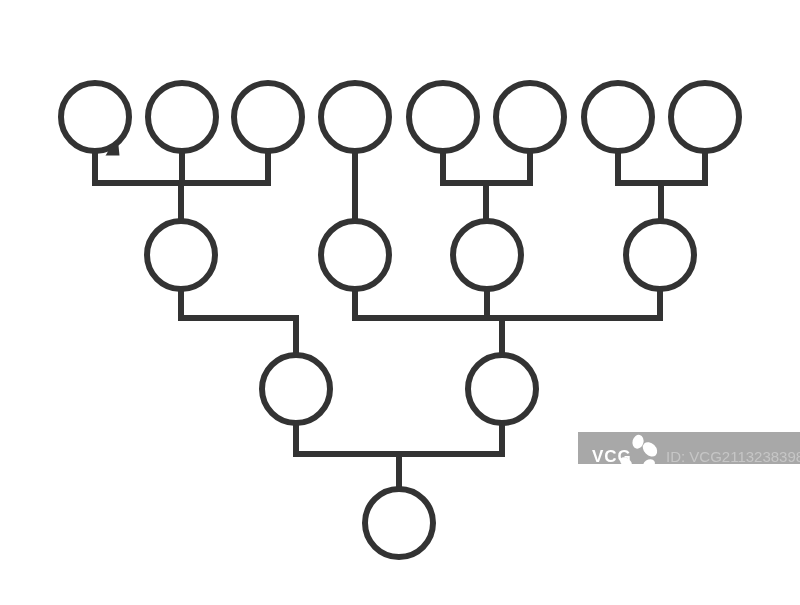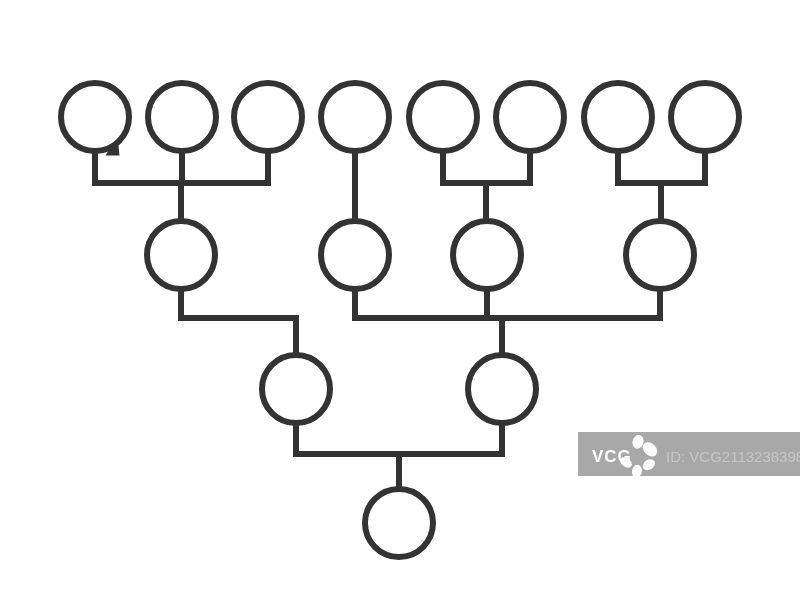--- a/index.html
+++ b/index.html
@@ -212,21 +212,21 @@
       </g>
       <g>
         <circle cx="399" cy="523" r="34" fill="#ffffff" stroke="#333333" stroke-width="6"></circle>
         <g clip-path="url(#clip15)" fill="#333333" transform="translate(364,488) scale(0.7)">
           <path d="M50 19c10 0 16.5 8.5 16.5 21S60 62.5 50 62.5 33.5 52.5 33.5 40 40 19 50 19z"></path>
           <path d="M42 56v9c-13.5 3-23.5 11.5-26.5 27L14 105h72l-1.5-13c-3-15.5-13-24-26.5-27v-9c-4.5 3.5-11.5 3.5-16 0z"></path>
         </g>
       </g>
     </svg>
 
-  <div id="wm" class="watermark" style="left: 578px; top: 432px; width: 222px; height: 44px; background: rgb(168, 168, 168);">
+  <div id="wm" class="watermark" style="left: 578px; top: 432px; width: 222px; height: 32px; background: rgb(168, 168, 168);">
     <span class="vcg-text" style="color: rgb(255, 255, 255);">VCG</span>
     <svg class="pinwheel" width="48" height="48" viewBox="0 0 44 44">
       <g id="petals" fill="#ffffff">
         <ellipse cx="22" cy="8" rx="5" ry="6.5" transform="rotate(15 22 8)"></ellipse>
         <ellipse cx="33" cy="15" rx="7.5" ry="5.5" transform="rotate(45 33 15)"></ellipse>
         <ellipse cx="32" cy="29" rx="6" ry="4.5" transform="rotate(-35 32 29)"></ellipse>
         <ellipse cx="21" cy="35" rx="4.5" ry="6" transform="rotate(10 21 35)"></ellipse>
         <ellipse cx="11" cy="27" rx="6" ry="4" transform="rotate(35 11 27)"></ellipse>
       </g>
     </svg>

